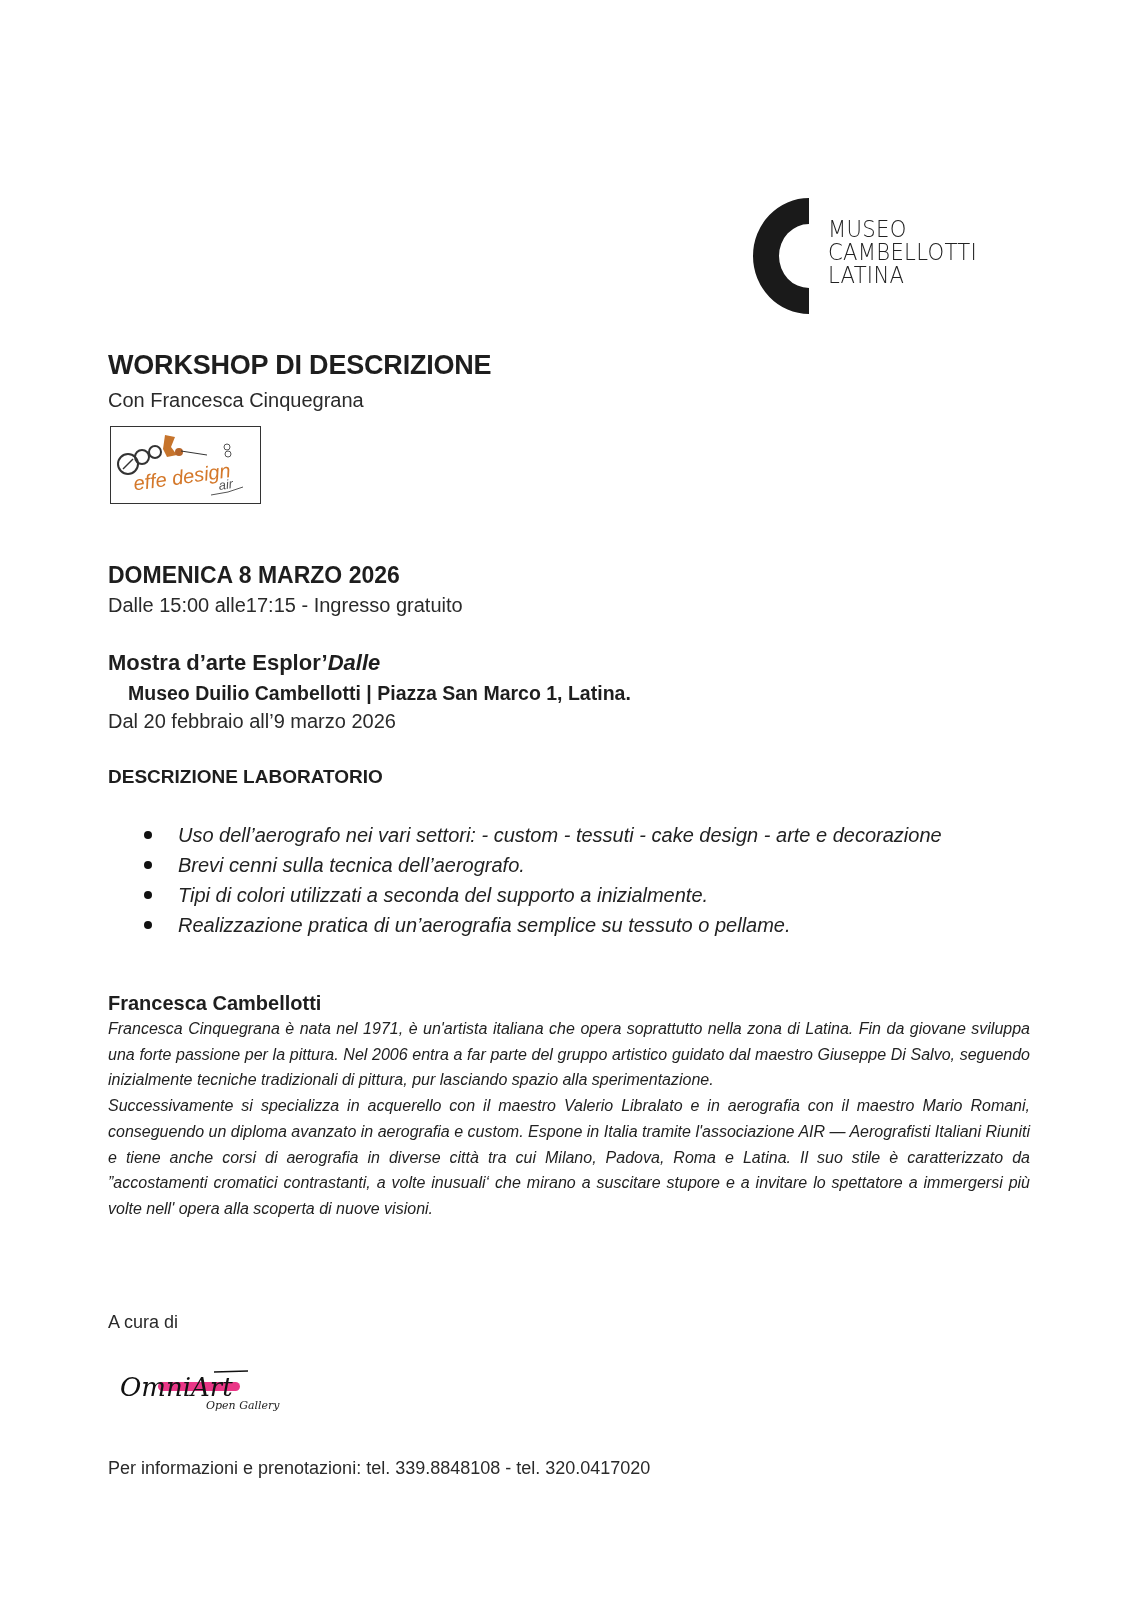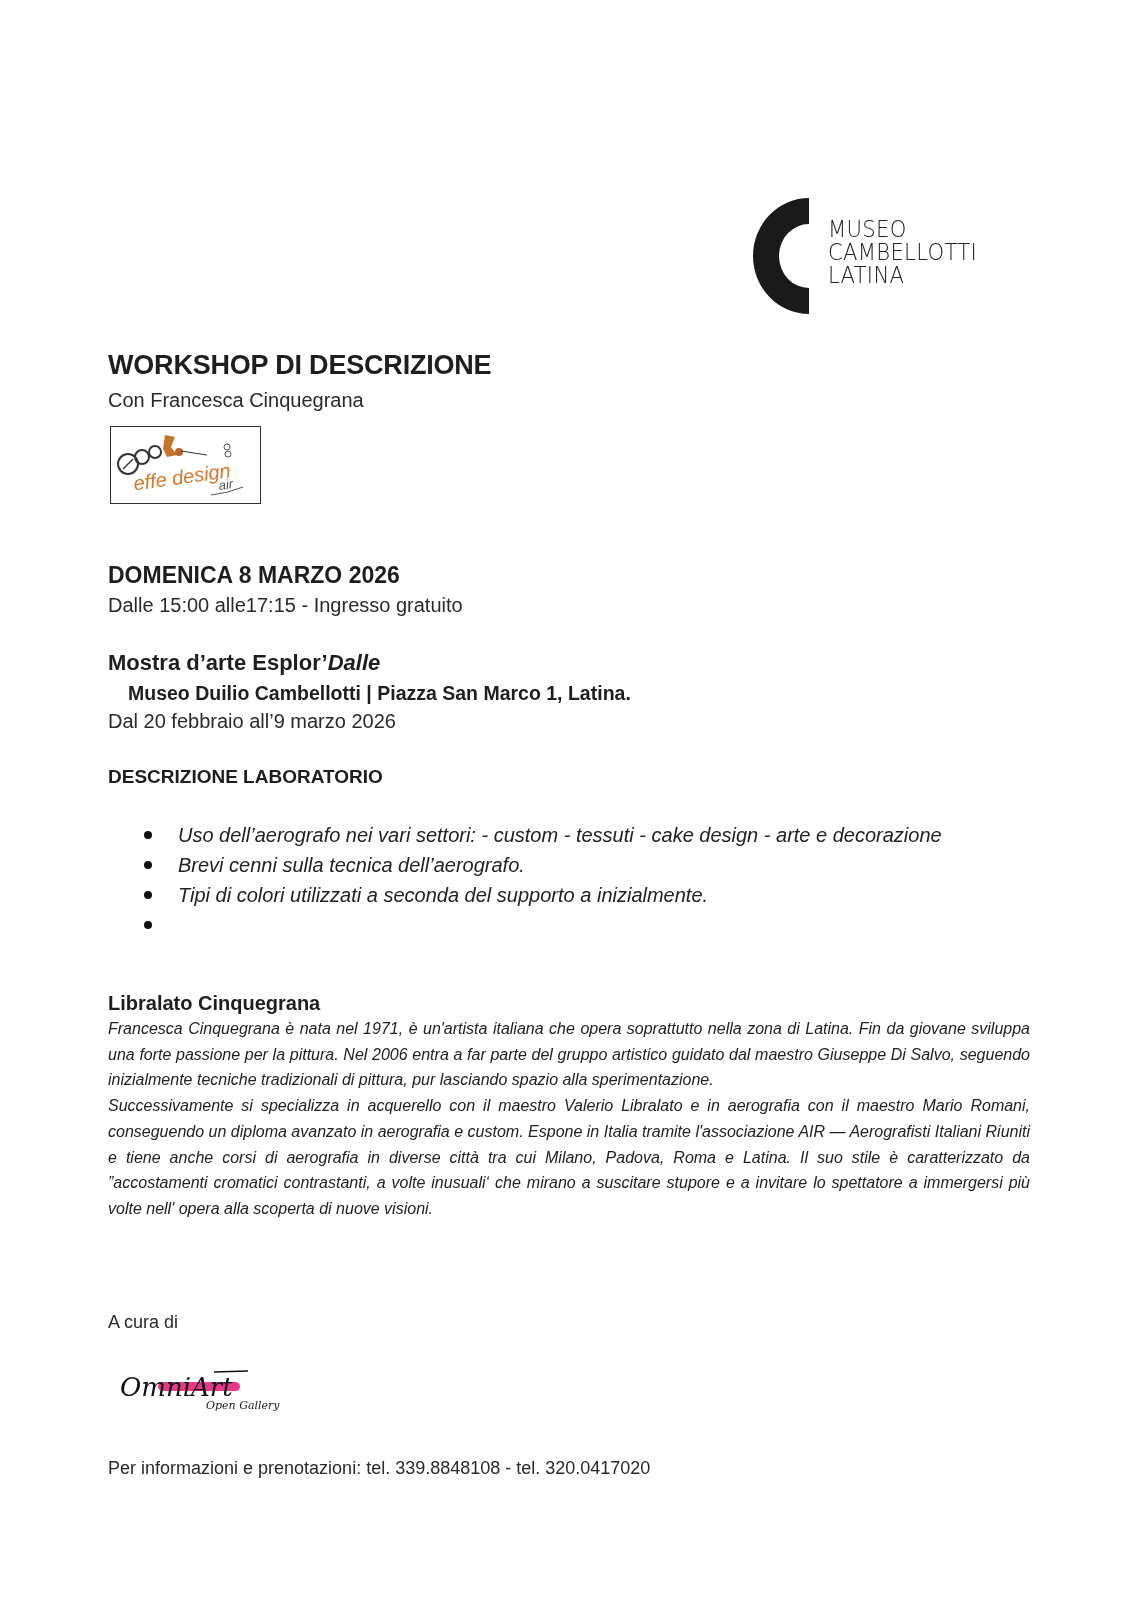--- a/index.html
+++ b/index.html
@@ -82,24 +82,24 @@
 <div class="abs expo"><span>Mostra d’arte Esplor’</span><i>Dalle</i></div>
 <div class="abs venue">Museo Duilio Cambellotti | Piazza San Marco 1, Latina.</div>
 <div class="abs period">Dal 20 febbraio all’9 marzo 2026</div>
 
 <div class="abs desc-h">DESCRIZIONE LABORATORIO</div>
 
 <ul class="abs bullets">
   <li><span class="dot"></span><span>Uso dell’aerografo nei vari settori: - custom - tessuti - cake design - arte e decorazione</span></li>
   <li><span class="dot"></span><span>Brevi cenni sulla tecnica dell’aerografo.</span></li>
   <li><span class="dot"></span><span>Tipi di colori utilizzati a seconda del supporto a inizialmente.</span></li>
-  <li><span class="dot"></span></li>
+  <li><span class="dot"></span><span>Realizzazione pratica di un’aerografia semplice su tessuto o pellame.</span></li>
 </ul>
 
-<div class="abs bio-h">Libralato Cinquegrana</div>
+<div class="abs bio-h">Francesca Cambellotti</div>
 <div class="abs bio">
   <p>Francesca Cinquegrana è nata nel 1971, è un'artista italiana che opera soprattutto nella zona di Latina. Fin da giovane sviluppa una forte passione per la pittura. Nel 2006 entra a far parte del gruppo artistico guidato dal maestro Giuseppe Di Salvo, seguendo inizialmente tecniche tradizionali di pittura, pur lasciando spazio alla sperimentazione.</p>
   <p>Successivamente si specializza in acquerello con il maestro Valerio Libralato e in aerografia con il maestro Mario Romani, conseguendo un diploma avanzato in aerografia e custom. Espone in Italia tramite l'associazione AIR — Aerografisti Italiani Riuniti e tiene anche corsi di aerografia in diverse città tra cui Milano, Padova, Roma e Latina. Il suo stile è caratterizzato da ”accostamenti cromatici contrastanti, a volte inusuali‘ che mirano a suscitare stupore e a invitare lo spettatore a immergersi più volte nell' opera alla scoperta di nuove visioni.</p>
 </div>
 
 <div class="abs cura">A cura di</div>
 
 <div id="omni-logo" class="abs">
   <svg width="190" height="50" viewBox="0 0 190 50">
     <rect x="40" y="16" width="82" height="9" rx="4.5" fill="#e8217a" opacity="0.9"></rect>

